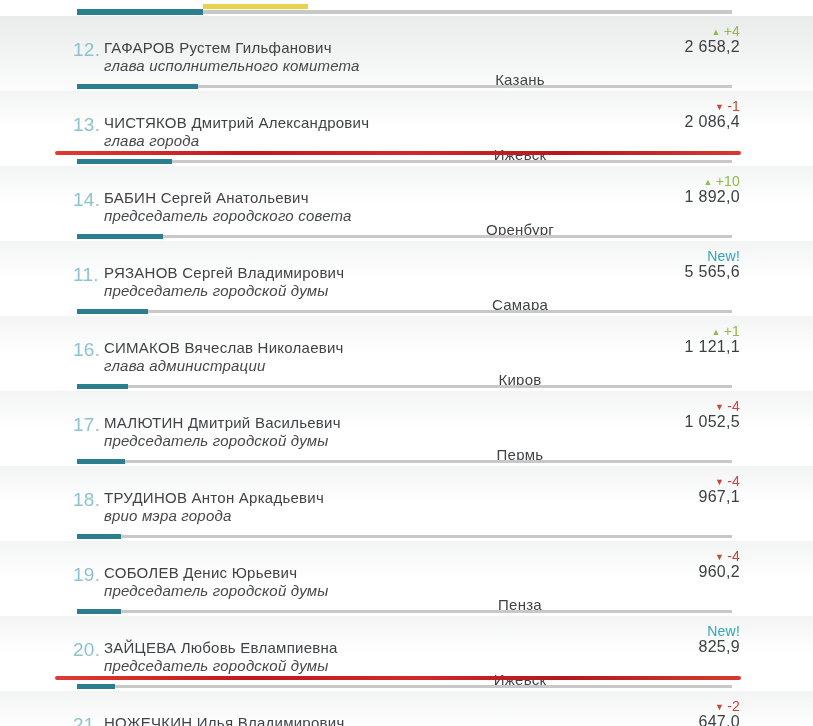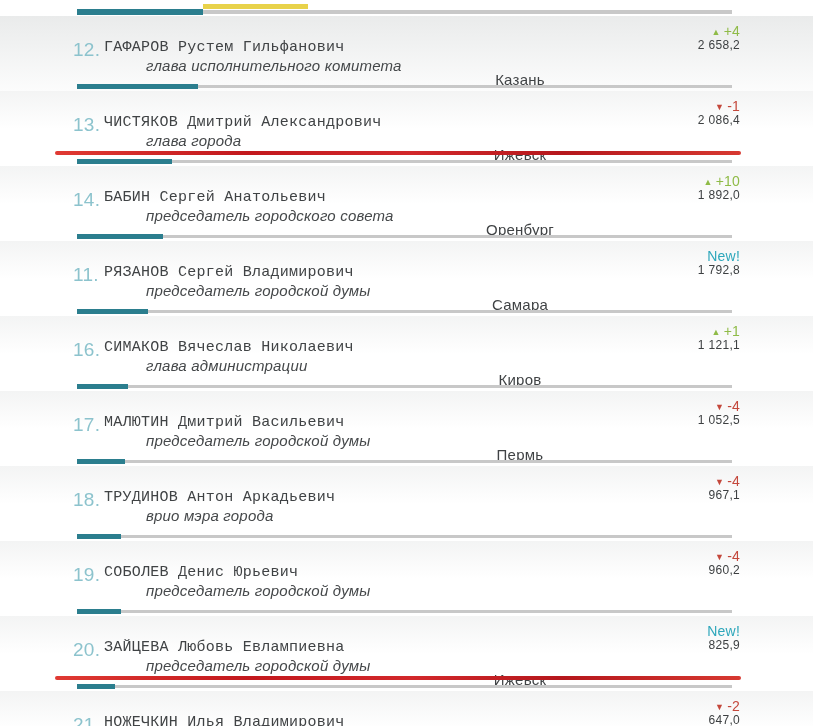--- a/index.html
+++ b/index.html
@@ -43,36 +43,36 @@
   .change.up   { color: #8fbb47; }
   .change.down { color: #c4483c; }
   .change.new  { color: #2ea7bb; }
   .rank {
     position: absolute; top: 23px; left: 73px;
     font-size: 19px; color: #8cc3cd; letter-spacing: 0.3px;
   }
   .name {
     position: absolute; top: 23px; left: 104px;
     font-size: 15px; font-weight: 500; letter-spacing: 0.25px;
-    color: #404345; white-space: nowrap; font-family: Liberation Mono, monospace;
+    color: #404345; white-space: nowrap;
   }
   .city {
     position: absolute; top: 23px; left: 400px; width: 240px;
     text-align: center; font-size: 15px; letter-spacing: 0.25px;
     color: #404345;
     margin-top: 32px;
   }
   .score {
     position: absolute; top: 22px; right: 73px;
-    font-size: 12px; letter-spacing: 0.3px; color: #3d4042;
+    font-size: 16px; letter-spacing: 0.3px; color: #3d4042;
   }
   .position {
     position: absolute; top: 41px; left: 104px;
     font-size: 15px; font-style: italic; letter-spacing: 0.2px;
-    color: #45484a; white-space: nowrap; margin-left: 42px;
+    color: #45484a; white-space: nowrap;
   }
   .redline {
     position: absolute; top: 60px; left: 55px;
     width: 686px; height: 4px; border-radius: 2px;
     background: linear-gradient(90deg, #e03a33, #c2181d 28%, #d2282b 52%, #b5171c 74%, #d73931);
   }
   .bar-track {
     position: absolute; top: 69px; left: 77px;
     width: 655px; height: 3px; background: #c8c8c8;
   }
@@ -139,21 +139,21 @@
     </div>
   </div>
 
   <div class="row-block">
     <div class="change new">
       <span class="delta">New!</span>
     </div>
     <div class="rank">11.</div>
     <div class="name">РЯЗАНОВ Сергей Владимирович</div>
     <div class="city">Самара</div>
-    <div class="score">1 792,8</div>
+    <div class="score">5 565,6</div>
     <div class="position">председатель городской думы</div>
 
     <div class="bar-track">
       <div class="bar-fill" style="width: 10.8%;"></div>
     </div>
   </div>
 
   <div class="row-block">
     <div class="change up">
       <span class="arrow">▲</span><span class="delta">+1</span>
@@ -197,20 +197,21 @@
       <div class="bar-fill" style="width: 6.7%;"></div>
     </div>
   </div>
 
   <div class="row-block">
     <div class="change down">
       <span class="arrow">▼</span><span class="delta">-4</span>
     </div>
     <div class="rank">19.</div>
     <div class="name">СОБОЛЕВ Денис Юрьевич</div>
+    <div class="city">Пенза</div>
     <div class="score">960,2</div>
     <div class="position">председатель городской думы</div>
 
     <div class="bar-track">
       <div class="bar-fill" style="width: 6.7%;"></div>
     </div>
   </div>
 
   <div class="row-block">
     <div class="change new">

